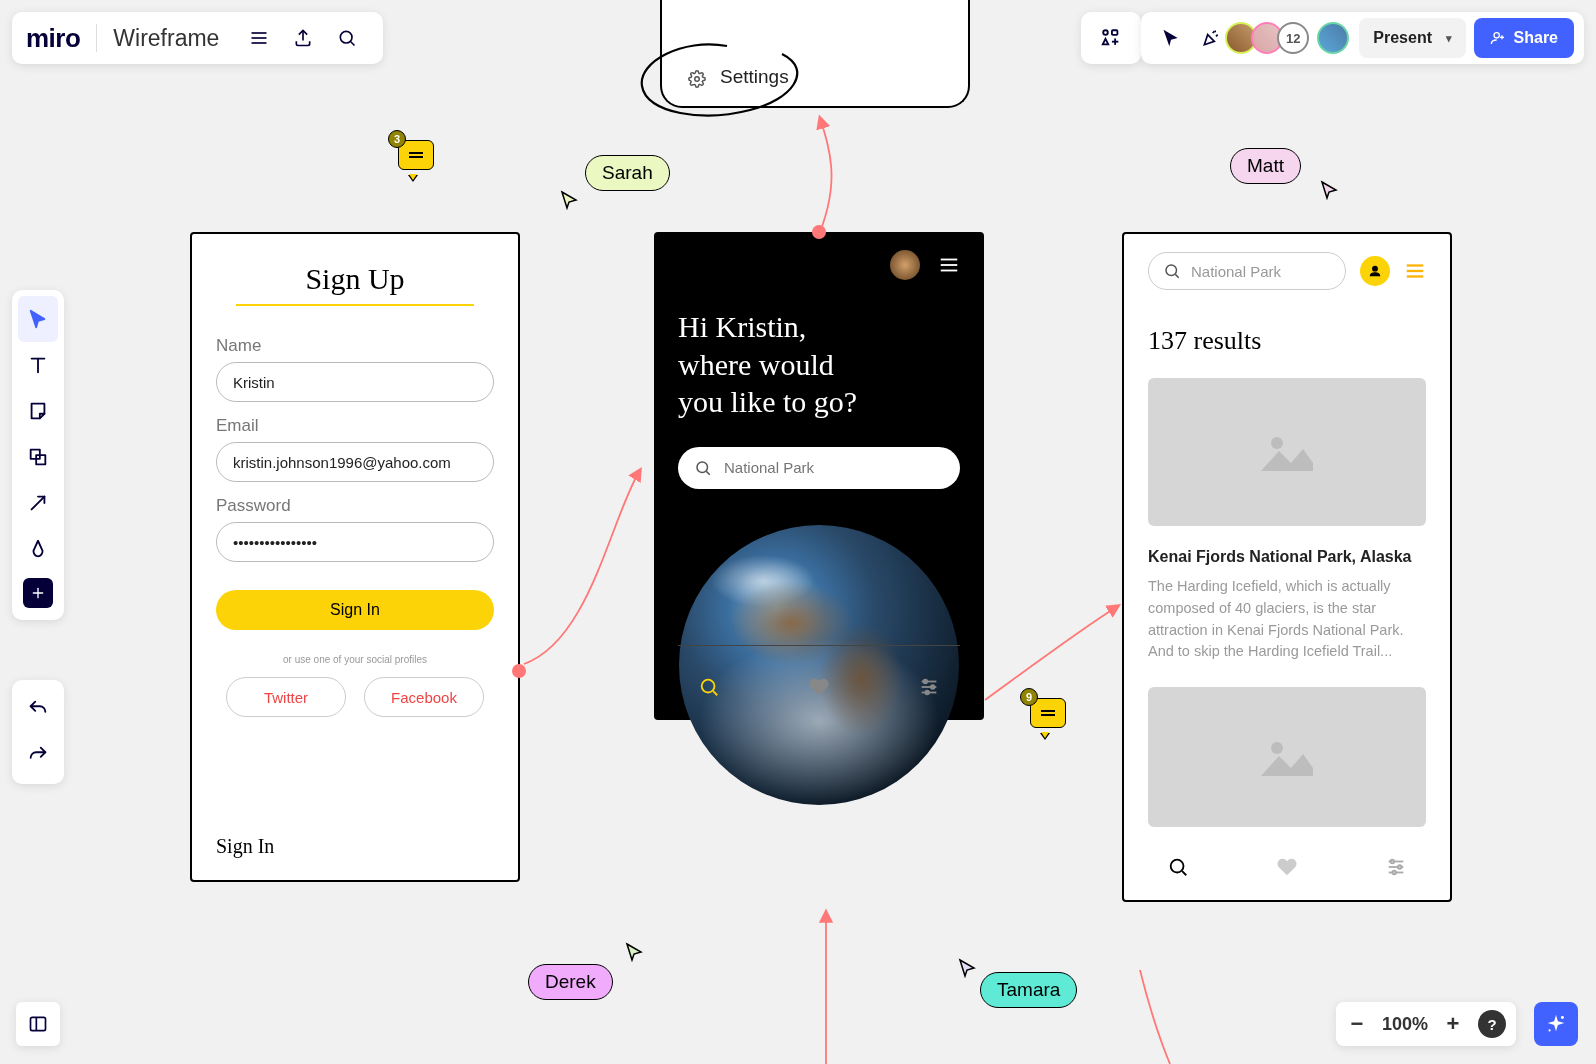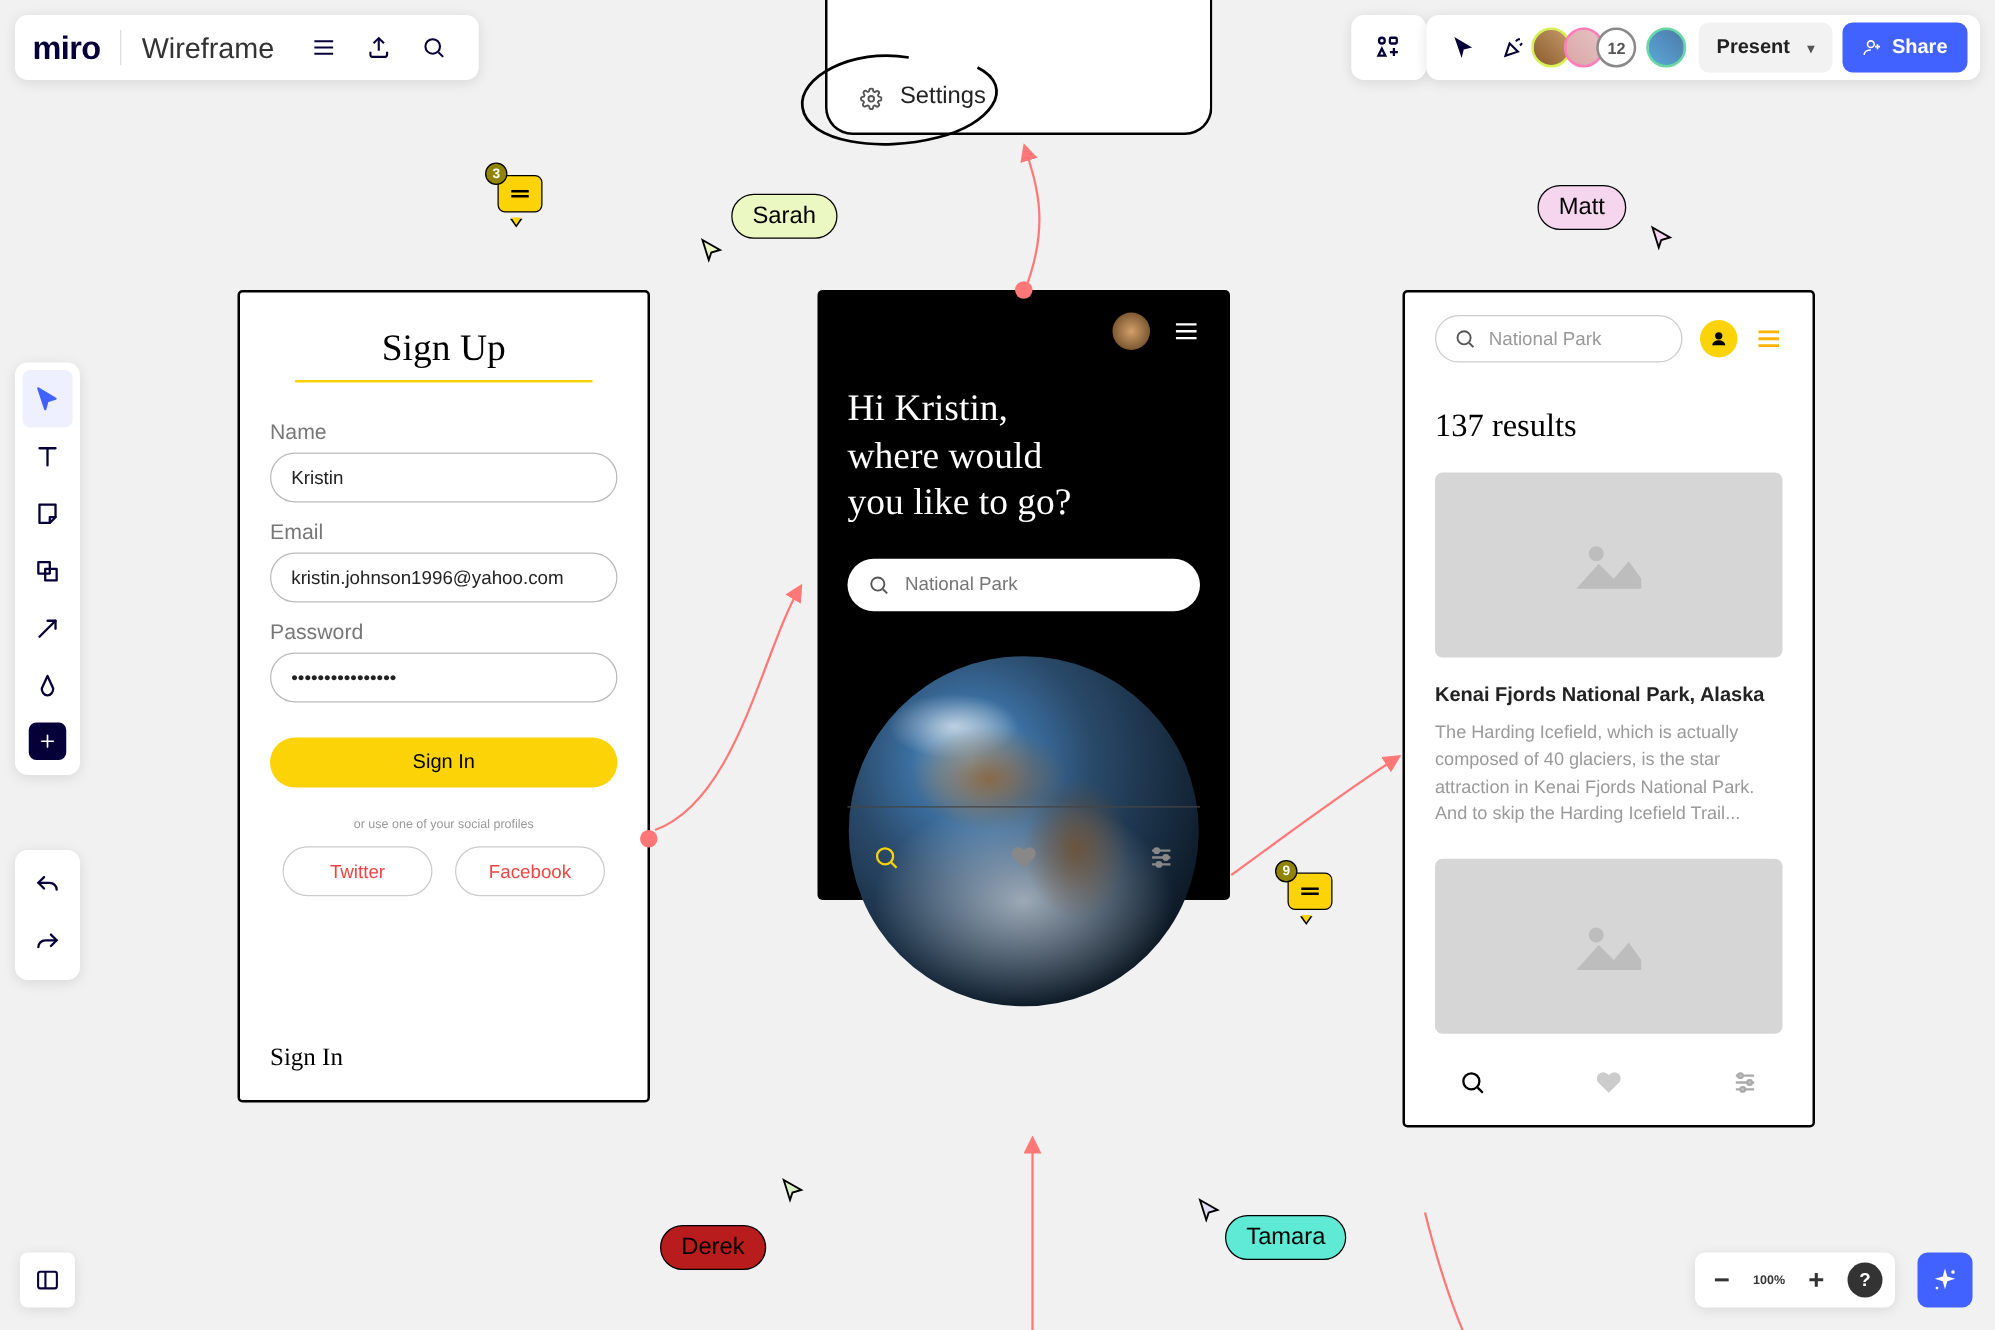--- a/index.html
+++ b/index.html
@@ -67,21 +67,21 @@
 .tool.plus { background:#050038; border-radius:6px; width:30px; height:30px; margin:6px 0;}
 .tool.plus svg { stroke:#fff; width:16px; height:16px;}
 .left-tools-bottom { position:absolute; left:12px; top:680px; width:52px; background:#fff; border-radius:10px; box-shadow:0 2px 10px rgba(0,0,0,.1); display:flex; flex-direction:column; align-items:center; padding:6px 0;}
 
 
 .hide-panel { position:absolute; left:16px; bottom:18px; width:44px; height:44px; background:#fff; border-radius:6px; box-shadow:0 2px 10px rgba(0,0,0,.1); display:flex; align-items:center; justify-content:center; cursor:pointer;}
 
 
 .zoom { position:absolute; right:80px; bottom:18px; background:#fff; border-radius:8px; box-shadow:0 2px 10px rgba(0,0,0,.1); height:44px; display:flex; align-items:center; padding:0 10px; gap:14px;}
 .zoom-btn { font-size:22px; font-weight:600; color:#333; cursor:pointer; width:22px; text-align:center;}
-.zoom-pct { font-size:10px; font-weight:600; color:#333;}
+.zoom-pct { font-size:18px; font-weight:600; color:#333;}
 .help { width:28px; height:28px; border-radius:50%; background:#333; color:#fff; display:flex; align-items:center; justify-content:center; font-size:15px; font-weight:700; cursor:pointer;}
 .ai-btn { position:absolute; right:18px; bottom:18px; width:44px; height:44px; background:#4262ff; border-radius:8px; display:flex; align-items:center; justify-content:center; cursor:pointer;}
 
 
 .canvas { position:absolute; inset:0; }
 
 
 .frame { position:absolute; background:#fff; border:2px solid #000; border-radius:4px; }
 
 
@@ -130,21 +130,21 @@
 .f3 .tabs { position:absolute; left:0; right:0; bottom:18px; display:flex; justify-content:space-around;}
 .f3 .tabs .ti svg{ width:22px; height:22px; stroke:#aaa; fill:none; stroke-width:2;}
 .f3 .tabs .ti:first-child svg{ stroke:#000;}
 
 
 .pill { position:absolute; padding:6px 16px; border:1.5px solid #000; border-radius:18px; font-size:19px; }
 .pill.sarah { left:585px; top:155px; background:#ebf8c2;}
 .cursor-sarah { position:absolute; left:560px; top:190px; }
 .pill.matt { left:1230px; top:148px; background:#f6d6ef;}
 .cursor-matt { position:absolute; left:1320px; top:180px;}
-.pill.derek { left:528px; top:964px; background:#b91c1c;margin-top:16px;}
+.pill.derek { left:528px; top:964px; background:#f0abfc;}
 .cursor-derek { position:absolute; left:625px; top:942px;}
 .pill.tamara { left:980px; top:972px; background:#5eead4;}
 .cursor-tamara { position:absolute; left:958px; top:958px;}
 
 .cur svg{ width:20px; height:20px;}
 
 
 .comment { position:absolute; width:40px; height:36px;}
 .comment .bubble { width:36px; height:30px; background:#fcd307; border:1.5px solid #000; border-radius:6px; display:flex; align-items:center; justify-content:center;}
 .comment .tail { position:absolute; bottom:-6px; left:10px; width:0;height:0;border-left:5px solid transparent;border-right:5px solid transparent;border-top:7px solid #000;}

